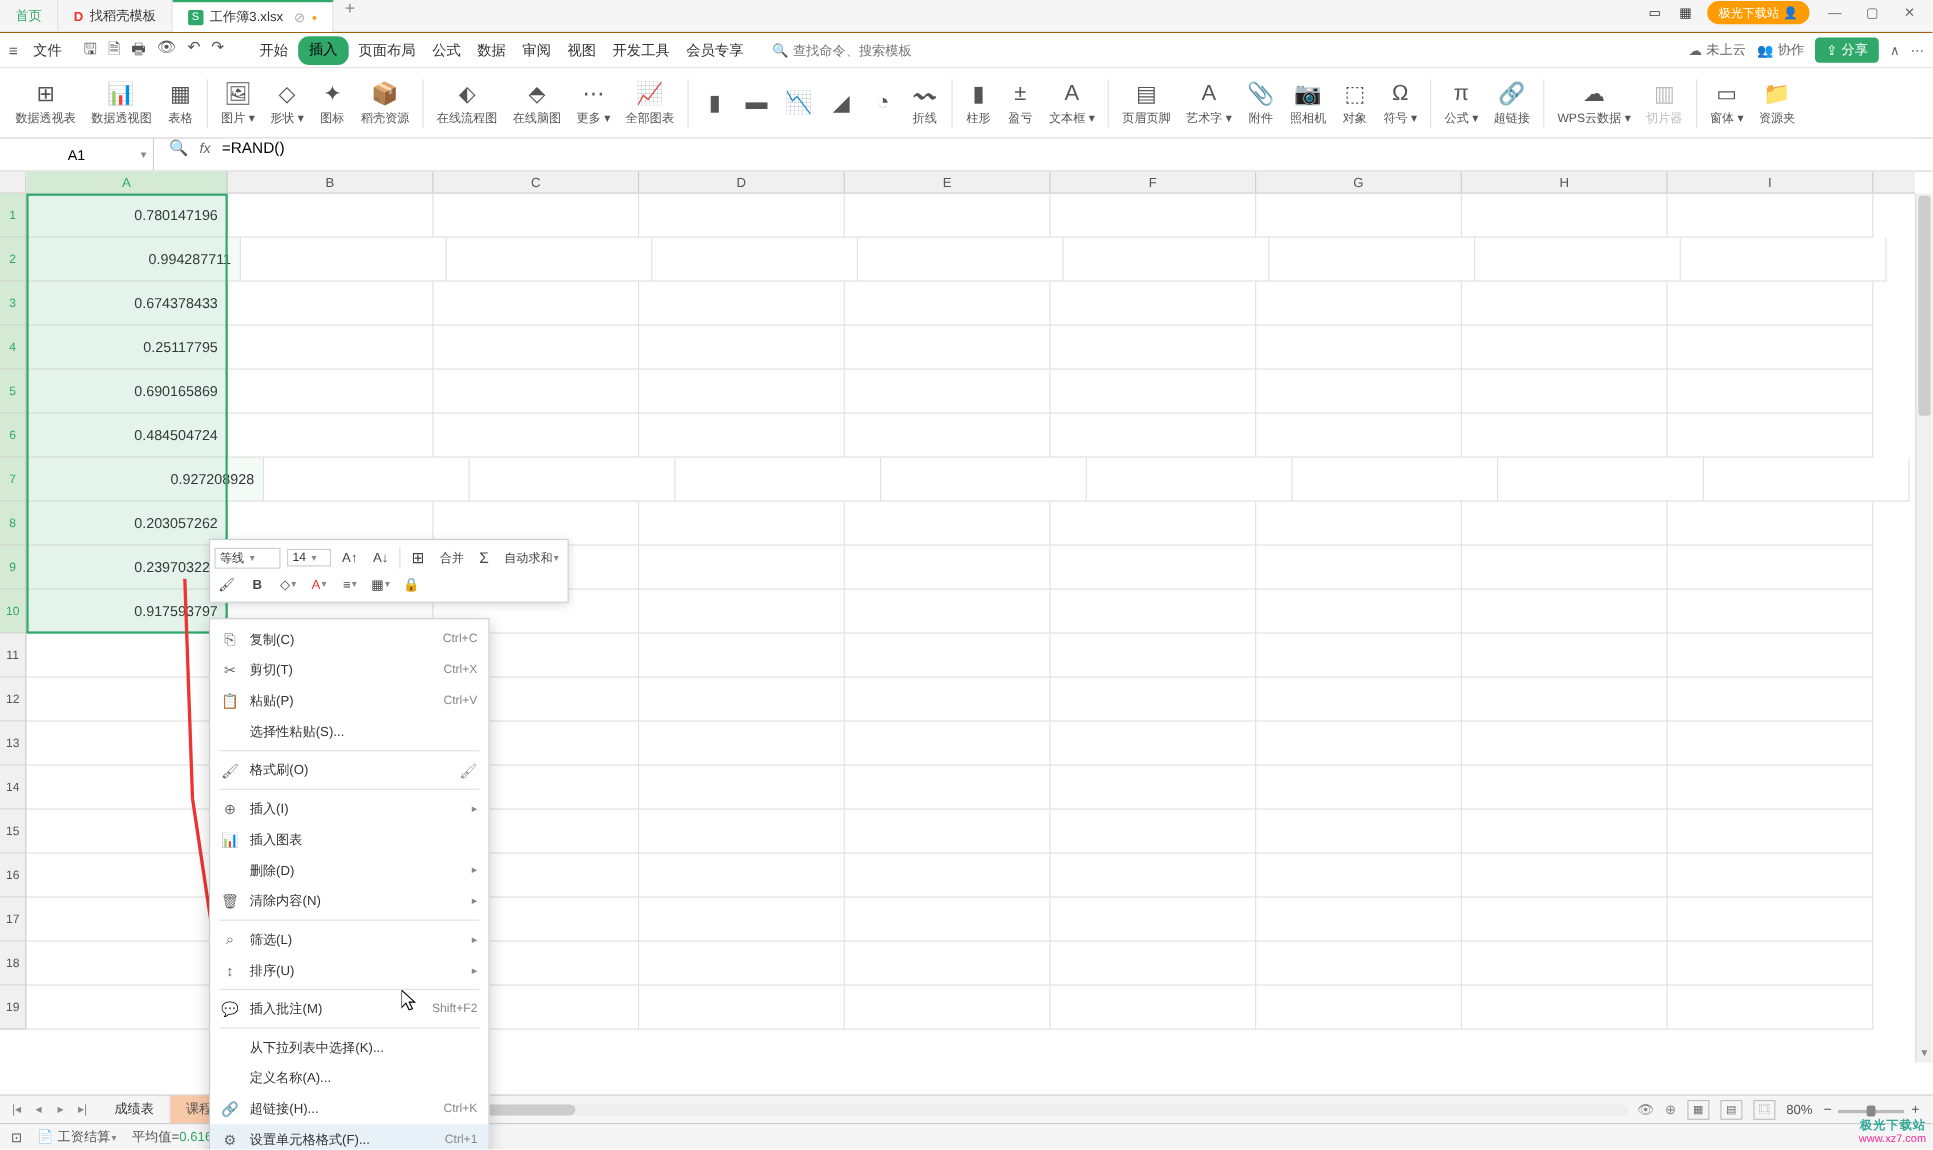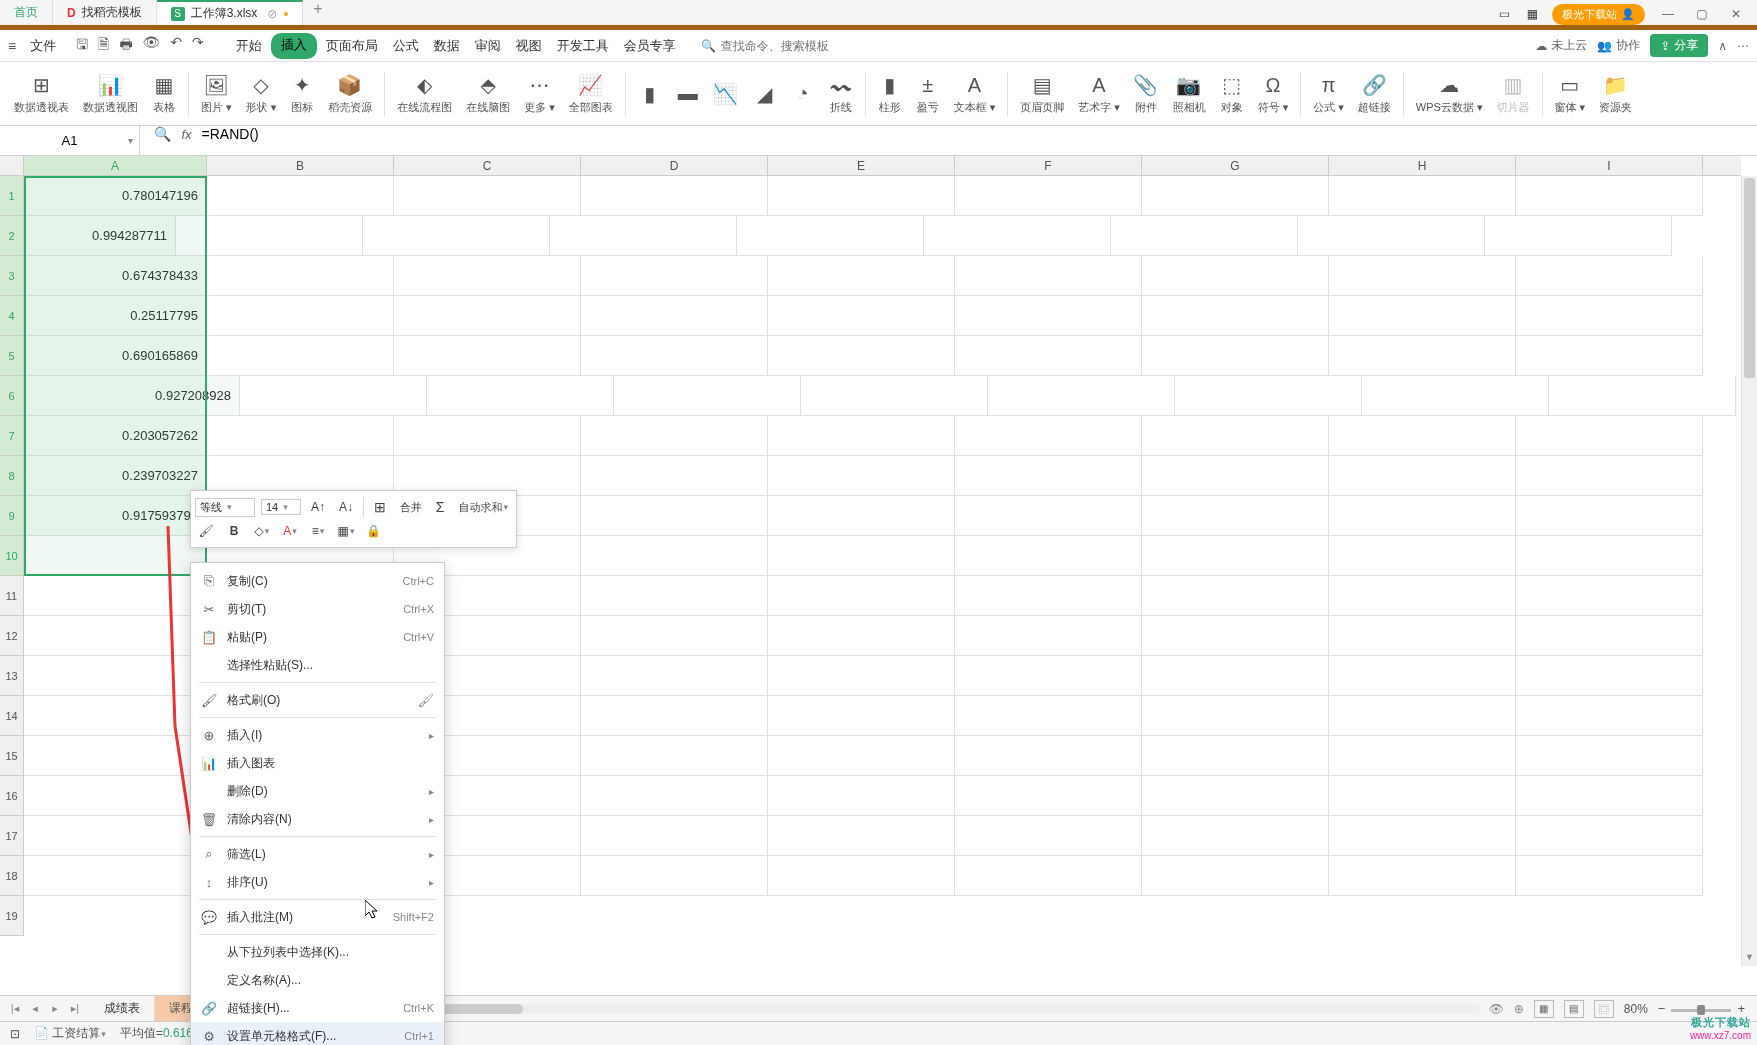--- a/index.html
+++ b/index.html
@@ -1,19 +1,19 @@
 <!DOCTYPE html>
 <html><head>
 <meta charset="utf-8">
 <style>
 * { box-sizing: border-box; margin: 0; padding: 0; font-family: "Microsoft YaHei", Arial, sans-serif; }
 body { width: 1757px; height: 1045px; background: #fff; overflow: hidden; position: relative; font-size: 12px; color: #333; }
 
 
-.titlebar { height: 30px; background: #f5f5f5; display: flex; align-items: flex-end; border-bottom: 5px solid #a16207; }
+.titlebar { height: 30px; background: #f5f5f5; display: flex; align-items: flex-start; border-bottom: 1px solid #a16207; }
 .tabs { display: flex; height: 100%; }
 .tab { display: flex; align-items: center; padding: 0 14px; height: 100%; gap: 6px; cursor: pointer; border-right: 1px solid #e0e0e0; }
 .tab.active { background: #fff; border-top: 2px solid #2fa86a; }
 .tab-home { color: #2fa86a; font-weight: 500; }
 .tab-close { color: #aaa; margin-left: 4px; }
 .tab-add { padding: 0 10px; color: #888; font-size: 16px; }
 .win-controls { margin-left: auto; display: flex; align-items: center; gap: 12px; padding-right: 10px; }
 .login-btn { background: #ff9d00; color: #fff; border-radius: 12px; padding: 3px 10px; display: flex; align-items: center; gap: 4px; font-size: 11px; }
 .win-btn { width: 22px; height: 22px; display: flex; align-items: center; justify-content: center; color: #666; }
 .pill-icon { width: 16px; height: 16px; display:inline-flex; align-items:center; justify-content:center; }
@@ -383,21 +383,21 @@
         <div class="cell" style="width: 187px;"></div>
         <div class="cell" style="width: 187px;"></div>
         <div class="cell" style="width: 187px;"></div>
         <div class="cell" style="width: 187px;"></div>
         <div class="cell" style="width: 187px;"></div>
         <div class="cell" style="width: 187px;"></div>
         <div class="cell" style="width: 187px;"></div>
         <div class="cell" style="width: 187px;"></div>
       </div>
       <div class="cell-row">
-        <div class="cell" style="width: 152px; background: rgba(47, 168, 106, 0.05);">0.994287711</div>
+        <div class="cell" style="width: 195px; background: rgba(47, 168, 106, 0.05);">0.994287711</div>
         <div class="cell" style="width: 187px;"></div>
         <div class="cell" style="width: 187px;"></div>
         <div class="cell" style="width: 187px;"></div>
         <div class="cell" style="width: 187px;"></div>
         <div class="cell" style="width: 187px;"></div>
         <div class="cell" style="width: 187px;"></div>
         <div class="cell" style="width: 187px;"></div>
         <div class="cell" style="width: 187px;"></div>
       </div>
       <div class="cell-row">
@@ -417,20 +417,31 @@
         <div class="cell" style="width: 187px;"></div>
         <div class="cell" style="width: 187px;"></div>
         <div class="cell" style="width: 187px;"></div>
         <div class="cell" style="width: 187px;"></div>
         <div class="cell" style="width: 187px;"></div>
         <div class="cell" style="width: 187px;"></div>
         <div class="cell" style="width: 187px;"></div>
       </div>
       <div class="cell-row">
         <div class="cell" style="width: 183px; background: rgba(47, 168, 106, 0.05);">0.690165869</div>
+        <div class="cell" style="width: 187px;"></div>
+        <div class="cell" style="width: 187px;"></div>
+        <div class="cell" style="width: 187px;"></div>
+        <div class="cell" style="width: 187px;"></div>
+        <div class="cell" style="width: 187px;"></div>
+        <div class="cell" style="width: 187px;"></div>
+        <div class="cell" style="width: 187px;"></div>
+        <div class="cell" style="width: 187px;"></div>
+      </div>
+      <div class="cell-row">
+        <div class="cell" style="width: 183px; background: rgba(47, 168, 106, 0.05);">0.484504724</div>
         <div class="cell" style="width: 187px;"></div>
         <div class="cell" style="width: 187px;"></div>
         <div class="cell" style="width: 187px;"></div>
         <div class="cell" style="width: 187px;"></div>
         <div class="cell" style="width: 187px;"></div>
         <div class="cell" style="width: 187px;"></div>
         <div class="cell" style="width: 187px;"></div>
         <div class="cell" style="width: 187px;"></div>
       </div>
       <div class="cell-row">

